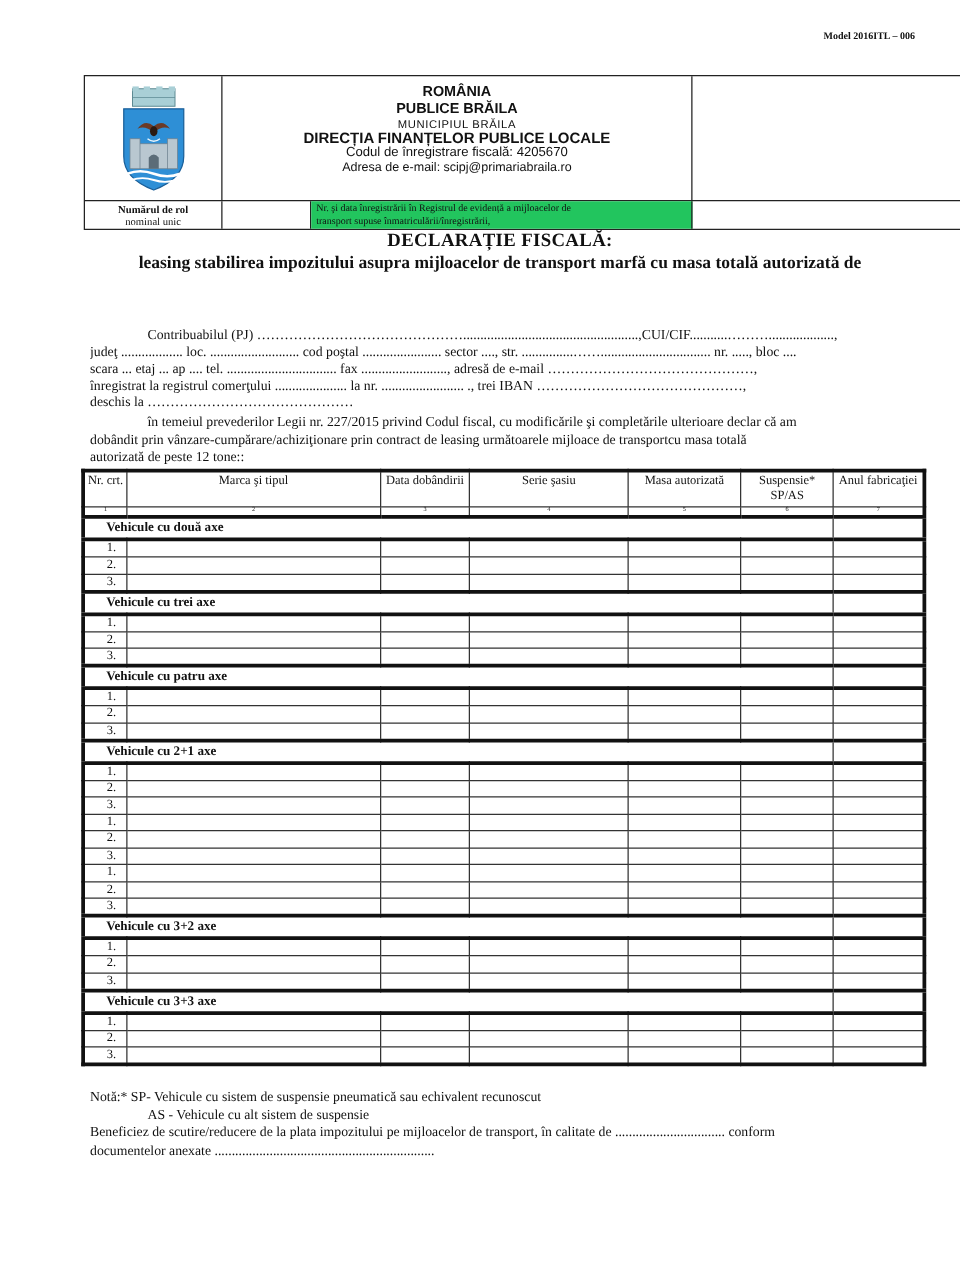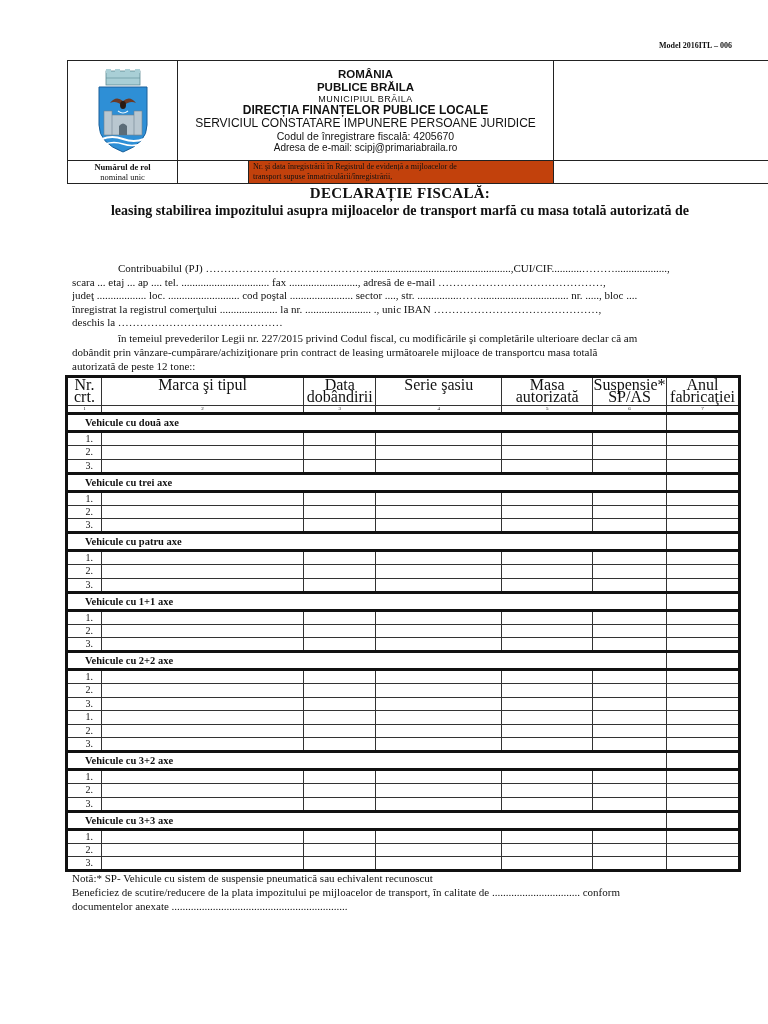--- a/index.html
+++ b/index.html
@@ -1,30 +1,30 @@
 <!DOCTYPE html>
 <html><head>
 <meta charset="utf-8">
 <style>
   * { box-sizing: border-box; margin: 0; padding: 0; }
   html, body { width: 768px; height: 1024px; background: #ffffff; overflow: hidden; }
   body { position: relative; font-family: "Liberation Serif", serif; color: #111; }
 
-  .model { position: absolute; top: 24px; right: 36px; font-size: 8px; font-weight: bold; font-family: "Liberation Serif", serif; margin-top: 17px; }
+  .model { position: absolute; top: 24px; right: 36px; font-size: 8px; font-weight: bold; font-family: "Liberation Serif", serif; }
 
   
   .hdr { position: absolute; left: 67px; top: 60px; width: 761px; height: 124px; border: 1.5px solid #222; }
   .hdr .logo-cell { position: absolute; left: 0; top: 0; width: 110px; height: 99px; border-right: 1.5px solid #222; }
   .hdr .title-cell { position: absolute; left: 110px; top: 0; width: 376px; height: 99px; border-right: 1.5px solid #222; text-align: center; font-family: "Liberation Sans", sans-serif; padding-top: 7px; line-height: 1.12; }
   .hdr .right-cell { position: absolute; left: 486px; top: 0; right: 0; height: 99px; }
   .hdr .row2 { position: absolute; left: 0; right: 0; top: 99px; bottom: 0; border-top: 1.5px solid #222; }
   .hdr .r2c1 { position: absolute; left: 0; top: 0; width: 110px; height: 100%; border-right: 1px solid #222; text-align: center; font-size: 8.5px; line-height: 1.2; padding-top: 1px; }
   .hdr .r2c1 .b { font-weight: bold; }
   .hdr .r2c2 { position: absolute; left: 110px; top: 0; width: 71px; height: 100%; border-right: 1px solid #222; }
-  .hdr .r2c3 { position: absolute; left: 181px; top: 0; width: 305px; height: 100%; border-right: 1.5px solid #222; background: #c2410c; font-size: 8px; padding: 1px 4px; line-height: 1.25; }
+  .hdr .r2c3 { position: absolute; left: 181px; top: 0; width: 305px; height: 100%; border-right: 1.5px solid #222; background: #22c55e; font-size: 8px; padding: 1px 4px; line-height: 1.25; }
   .hdr .r2c4 { position: absolute; left: 486px; top: 0; right: 0; height: 100%; }
 
   .t1 { font-size: 11.5px; font-weight: bold; }
   .t2 { font-size: 11.5px; font-weight: bold; }
   .t3 { font-size: 9px; letter-spacing: 0.5px; }
   .t4 { font-size: 12px; font-weight: bold; }
   .t5 { font-size: 12px; }
   .t6 { font-size: 10.5px; }
   .t7 { font-size: 10px; }
 
@@ -39,21 +39,21 @@
   .fields { position: absolute; left: 72px; width: 664px; top: 262px; font-size: 11px; line-height: 13.6px; text-align: justify; }
   .fields .ln { display: block; white-space: nowrap; overflow: hidden; }
   .fields .indent { padding-left: 46px; }
   .legal { position: absolute; left: 72px; width: 664px; top: 331px; font-size: 11px; line-height: 14px; text-align: justify; }
   .legal .ln { display: block; white-space: nowrap; }
   .legal .indent { padding-left: 46px; }
 
   
   .vt { position: absolute; left: 65px; top: 375px; width: 676px; border-collapse: collapse; border: 3px solid #111; font-size: 10px; }
   .vt td, .vt th { border: 1px solid #333; padding: 0; }
-  .vt th { font-weight: normal; vertical-align: top; height: 29px; line-height: 11.5px; font-size: 16px; padding-top: 1px; margin-top: 21px; }
+  .vt th { font-weight: normal; vertical-align: top; height: 29px; line-height: 11.5px; font-size: 10px; padding-top: 1px; margin-top: 21px; }
   .vt tr.num td { height: 7px; font-size: 5px; text-align: center; line-height: 6px; border-bottom: 3px solid #111; }
   .vt tr.sec td { height: 18px; font-weight: bold; font-size: 10.5px; padding-left: 17px; border-top: 3px solid #111; border-bottom: 3px solid #111; vertical-align: middle; }
   .vt tr.sec td.last { padding: 0; }
   .vt tr.item td { height: 13.5px; line-height: 12px; }
   .vt tr.item td.nr { text-align: right; padding-right: 8px; font-size: 10px; }
 
   
   .notes { position: absolute; left: 72px; width: 664px; top: 871px; font-size: 11px; line-height: 14.2px; }
   .notes .ln { display: block; white-space: nowrap; }
   .notes .ind { padding-left: 46px; }
@@ -87,21 +87,20 @@
 
       <path d="M6 70 Q16 66 27 70 Q38 74 48 70" stroke="#ffffff" stroke-width="2" fill="none"></path>
       <path d="M9 75 Q18 72 27 75 Q36 78 45 75" stroke="#ffffff" stroke-width="1.5" fill="none"></path>
     </svg>
   </div>
   <div class="title-cell">
     <div class="t1">ROMÂNIA</div>
     <div class="t2">PUBLICE BRĂILA</div>
     <div class="t3">MUNICIPIUL BRĂILA</div>
     <div class="t4">DIRECȚIA FINANȚELOR PUBLICE LOCALE</div>
-    <div class="t5">SERVICIUL CONSTATARE IMPUNERE PERSOANE JURIDICE</div>
     <div class="t6">Codul de înregistrare fiscală: 4205670</div>
     <div class="t7">Adresa de e-mail: scipj@primariabraila.ro</div>
   </div>
   <div class="right-cell"></div>
   <div class="row2">
     <div class="r2c1">
       <div class="b">Numărul de rol</div>
       <div>nominal unic</div>
     </div>
     <div class="r2c2"></div>
@@ -113,23 +112,23 @@
   </div>
 </div>
 
 <div class="doc-title">
   <div class="main">DECLARAȚIE FISCALĂ:</div>
   <div class="sub">leasing stabilirea impozitului asupra mijloacelor de transport marfă cu masa totală autorizată de</div>
 </div>
 
 <div class="fields">
   <span class="ln indent">Contribuabilul (PJ) ………………………………………...................................................,CUI/CIF...........………...................,</span>
+  <span class="ln">judeţ .................. loc. .......................... cod poştal ....................... sector ...., str. ...............……................................ nr. ....., bloc ....</span>
   <span class="ln">scara ... etaj ... ap .... tel. ................................ fax ........................., adresă de e-mail ………………………………………,</span>
-  <span class="ln">judeţ .................. loc. .......................... cod poştal ....................... sector ...., str. ...............……................................ nr. ....., bloc ....</span>
-  <span class="ln">înregistrat la registrul comerţului ..................... la nr. ........................ ., unic IBAN ………………………………………,</span>
+  <span class="ln">înregistrat la registrul comerţului ..................... la nr. ........................ ., trei IBAN ………………………………………,</span>
   <span class="ln">deschis la ………………………………………</span>
 </div>
 
 <div class="legal">
   <span class="ln indent">în temeiul prevederilor Legii nr. 227/2015 privind Codul fiscal, cu modificările şi completările ulterioare declar că am</span>
   <span class="ln">dobândit prin vânzare-cumpărare/achiziţionare prin contract de leasing  următoarele mijloace de transportcu masa totală</span>
   <span class="ln">autorizată de peste 12 tone::</span>
 </div>
 
 <table class="vt">
@@ -250,53 +249,49 @@
       <tr class="item">
         <td class="nr">3.</td>
         <td></td>
         <td></td>
         <td></td>
         <td></td>
         <td></td>
         <td></td>
       </tr>
       <tr class="sec">
-        <td colspan="6">Vehicule cu 1+1 axe</td>
-        <td class="last"></td>
-      </tr>
-      <tr class="item">
-        <td class="nr">1.</td>
-        <td></td>
-        <td></td>
-        <td></td>
-        <td></td>
-        <td></td>
-        <td></td>
-      </tr>
-      <tr class="item">
-        <td class="nr">2.</td>
-        <td></td>
-        <td></td>
-        <td></td>
-        <td></td>
-        <td></td>
-        <td></td>
-      </tr>
-      <tr class="item">
-        <td class="nr">3.</td>
-        <td></td>
-        <td></td>
-        <td></td>
-        <td></td>
-        <td></td>
-        <td></td>
-      </tr>
-      <tr class="sec">
-        <td colspan="6">Vehicule cu 2+2 axe</td>
-        <td class="last"></td>
+        <td colspan="6">Vehicule cu 2+1 axe</td>
+        <td class="last"></td>
+      </tr>
+      <tr class="item">
+        <td class="nr">1.</td>
+        <td></td>
+        <td></td>
+        <td></td>
+        <td></td>
+        <td></td>
+        <td></td>
+      </tr>
+      <tr class="item">
+        <td class="nr">2.</td>
+        <td></td>
+        <td></td>
+        <td></td>
+        <td></td>
+        <td></td>
+        <td></td>
+      </tr>
+      <tr class="item">
+        <td class="nr">3.</td>
+        <td></td>
+        <td></td>
+        <td></td>
+        <td></td>
+        <td></td>
+        <td></td>
       </tr>
       <tr class="item">
         <td class="nr">1.</td>
         <td></td>
         <td></td>
         <td></td>
         <td></td>
         <td></td>
         <td></td>
       </tr>
@@ -405,15 +400,16 @@
         <td></td>
         <td></td>
         <td></td>
         <td></td>
       </tr>
     </tbody>
 </table>
 
 <div class="notes">
   <span class="ln">Notă:* SP- Vehicule cu sistem de suspensie pneumatică sau echivalent recunoscut</span>
+  <span class="ln ind">AS - Vehicule cu alt sistem de suspensie</span>
   <span class="ln">Beneficiez de scutire/reducere de la plata impozitului pe mijloacelor de transport, în calitate de ................................ conform</span>
   <span class="ln">documentelor anexate ................................................................</span>
 </div>
 
 </body></html>

